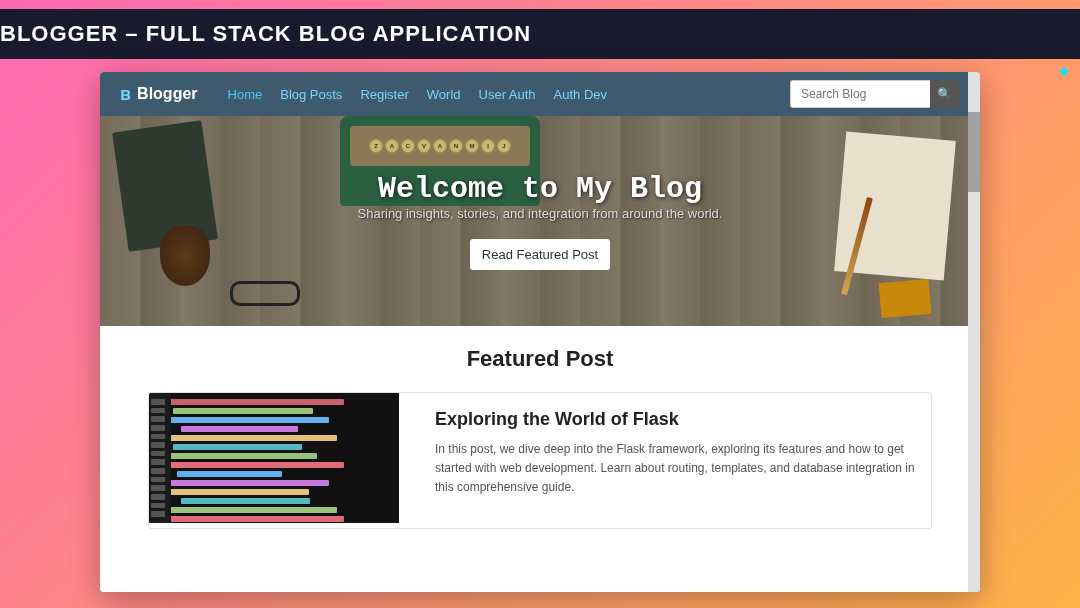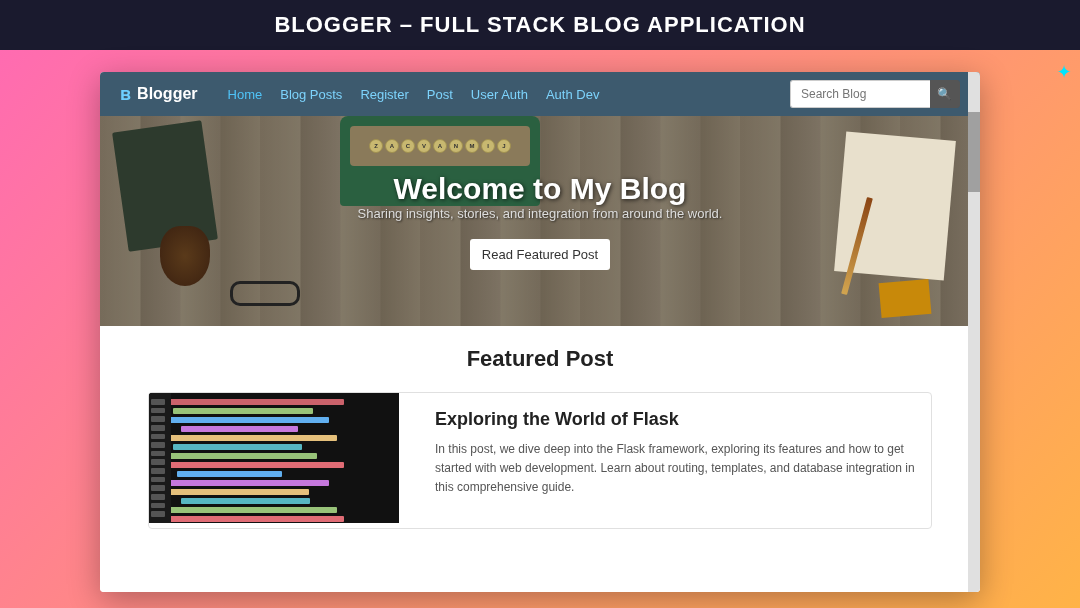--- a/index.html
+++ b/index.html
@@ -21,24 +21,24 @@
       flex-direction: column;
       align-items: center;
       justify-content: center;
       position: relative;
     }
 
     
     .title-bar {
       width: 100%;
       background-color: #1a1a2e;
-      text-align: center;
+      text-align: left;
       padding: 12px 0;
       position: absolute;
-      top: 0;
+      top: 9px;
       left: 0;
     }
     .title-bar h1 {
       color: white;
       font-size: 22px;
       font-weight: 900;
       letter-spacing: 1px;
       text-transform: uppercase;
     }
 
@@ -273,20 +273,21 @@
     .hero-content {
       position: relative;
       z-index: 10;
       text-align: center;
       color: white;
     }
     .hero-title {
       font-size: 30px;
       font-weight: bold;
       text-shadow: 1px 1px 4px rgba(0,0,0,0.7);
+      font-family: Liberation Mono, monospace;
     }
     .hero-subtitle {
       font-size: 13px;
       color: #ddd;
       margin-bottom: 18px;
       text-shadow: 1px 1px 2px rgba(0,0,0,0.6);
     }
     .hero-btn {
       background: white;
       color: #333;
@@ -386,21 +387,21 @@
 
     <nav class="navbar">
       <div class="navbar-brand">
         <span class="brand-icon">ʙ</span>
         <span>Blogger</span>
       </div>
       <div class="navbar-nav">
         <a class="nav-link active">Home</a>
         <a class="nav-link">Blog Posts</a>
         <a class="nav-link">Register</a>
-        <a class="nav-link">Post</a>
+        <a class="nav-link">World</a>
         <a class="nav-link">User Auth</a>
         <a class="nav-link">Auth Dev</a>
       </div>
       <div class="search-container">
         <input class="search-input" type="text" placeholder="Search Blog" style="">
         <button class="search-btn">
           <span>🔍</span>
         </button>
       </div>
     </nav>

